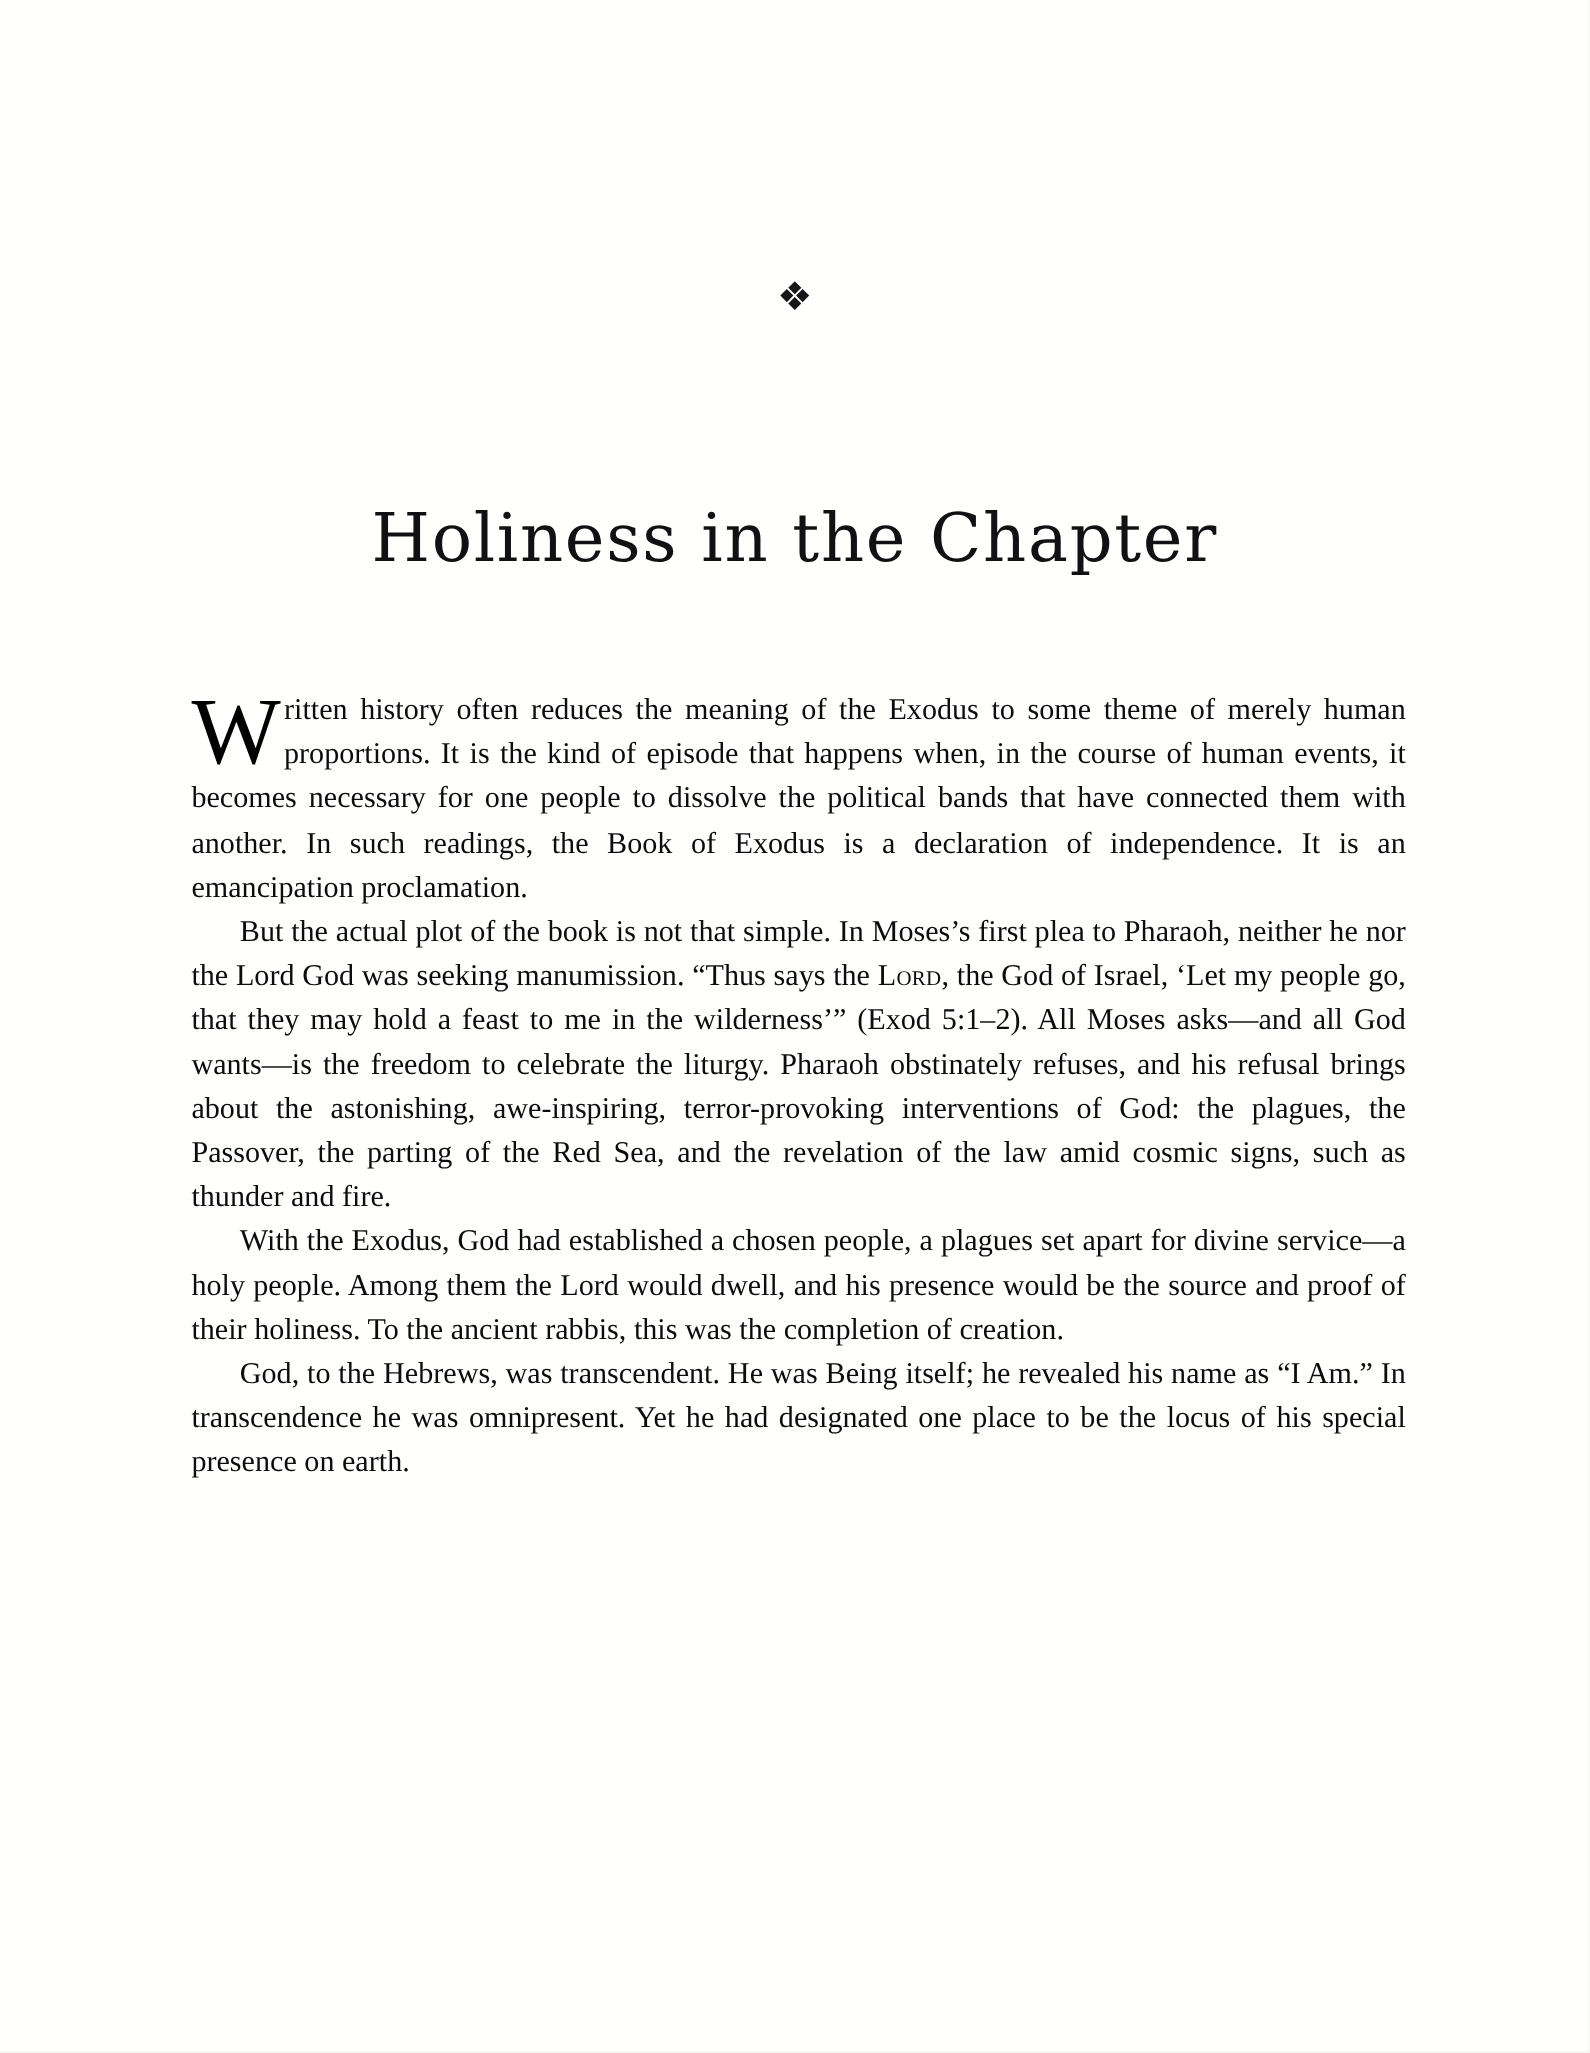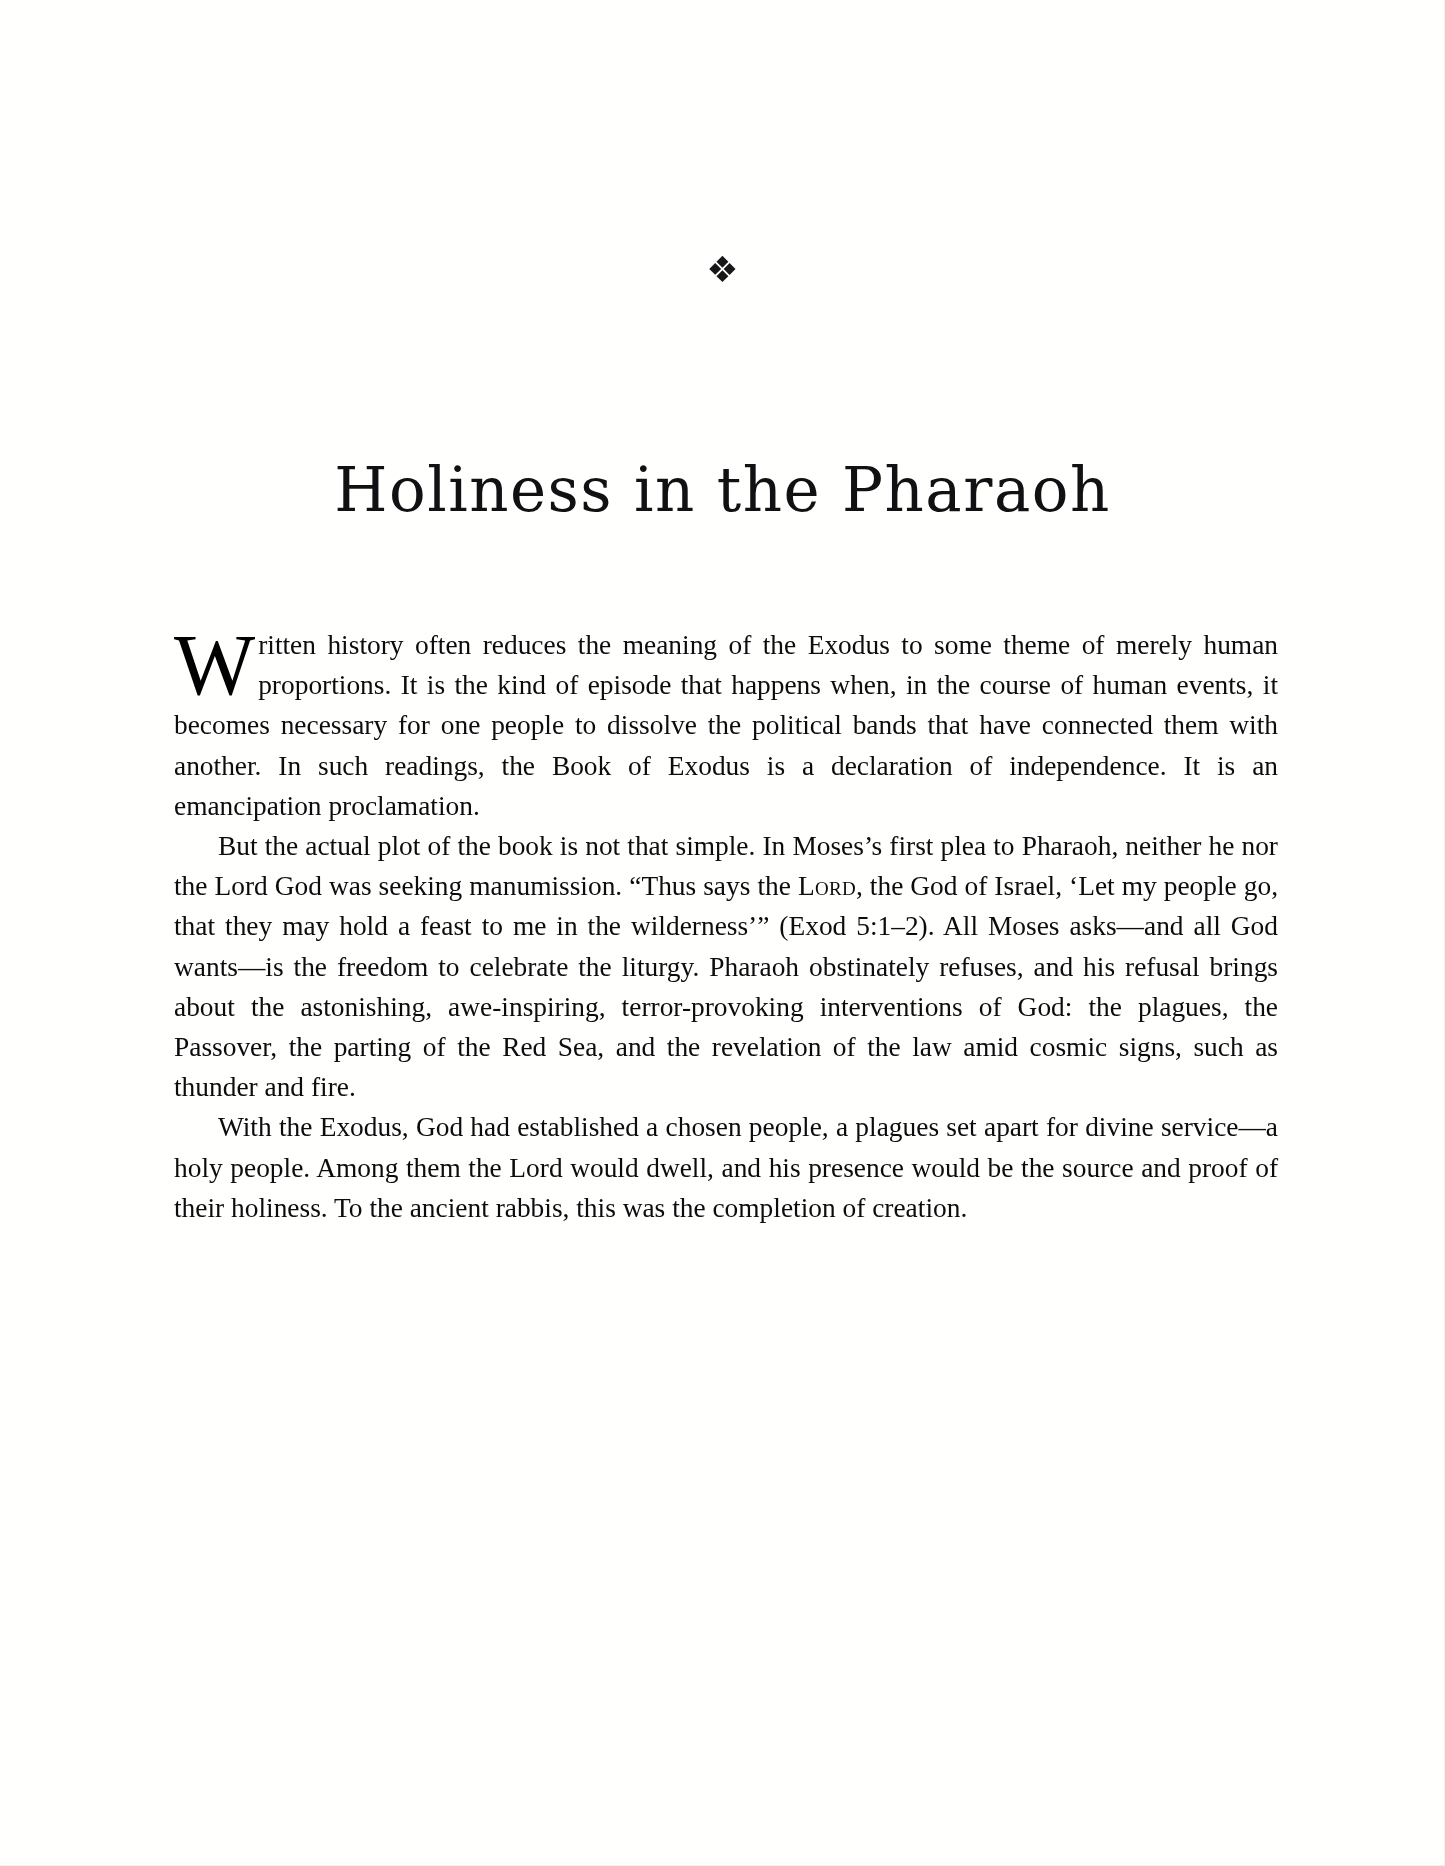--- a/index.html
+++ b/index.html
@@ -112,28 +112,29 @@
   }
 </style>
 </head>
 <body>
 
 <div class="page">
 
 
   <div class="ornament">❖</div>
 
-  <h1 class="chapter-title">Holiness in the Pharaoh</h1>
+  <h1 class="chapter-title">Holiness in the Chapter</h1>
 
   <div class="body-column">
 
     <p class="para first-para">
       <span class="dropcap">W</span><span>ritten history often reduces the meaning of the Exodus to some theme of merely human proportions. It is the kind of episode that happens when, in the course of human events, it becomes necessary for one people to dissolve the political bands that have connected them with another. In such readings, the Book of Exodus is a declaration of independence. It is an emancipation proclamation.</span>
     </p>
 
     <p class="para"><span>But the actual plot of the book is not that simple. In Moses’s first plea to Pharaoh, neither he nor the Lord God was seeking manumission. “Thus says the </span><span class="smallcaps">Lord</span><span>, the God of Israel, ‘Let my people go, that they may hold a feast to me in the wilderness’” (Exod 5:1–2). All Moses asks—and all God wants—is the freedom to celebrate the liturgy. Pharaoh obstinately refuses, and his refusal brings about the astonishing, awe-inspiring, terror-provoking interventions of God: the plagues, the Passover, the parting of the Red Sea, and the revelation of the law amid cosmic signs, such as thunder and fire.</span></p>
 
     <p class="para">With the Exodus, God had established a chosen people, a plagues set apart for divine service—a holy people. Among them the Lord would dwell, and his presence would be the source and proof of their holiness. To the ancient rabbis, this was the completion of creation.</p>
 
+    <p class="para">God, to the Hebrews, was transcendent. He was Being itself; he revealed his name as “I Am.” In transcendence he was omnipresent. Yet he had designated one place to be the locus of his special presence on earth.</p>
 
   </div>
 
 </div>
 
 </body></html>

